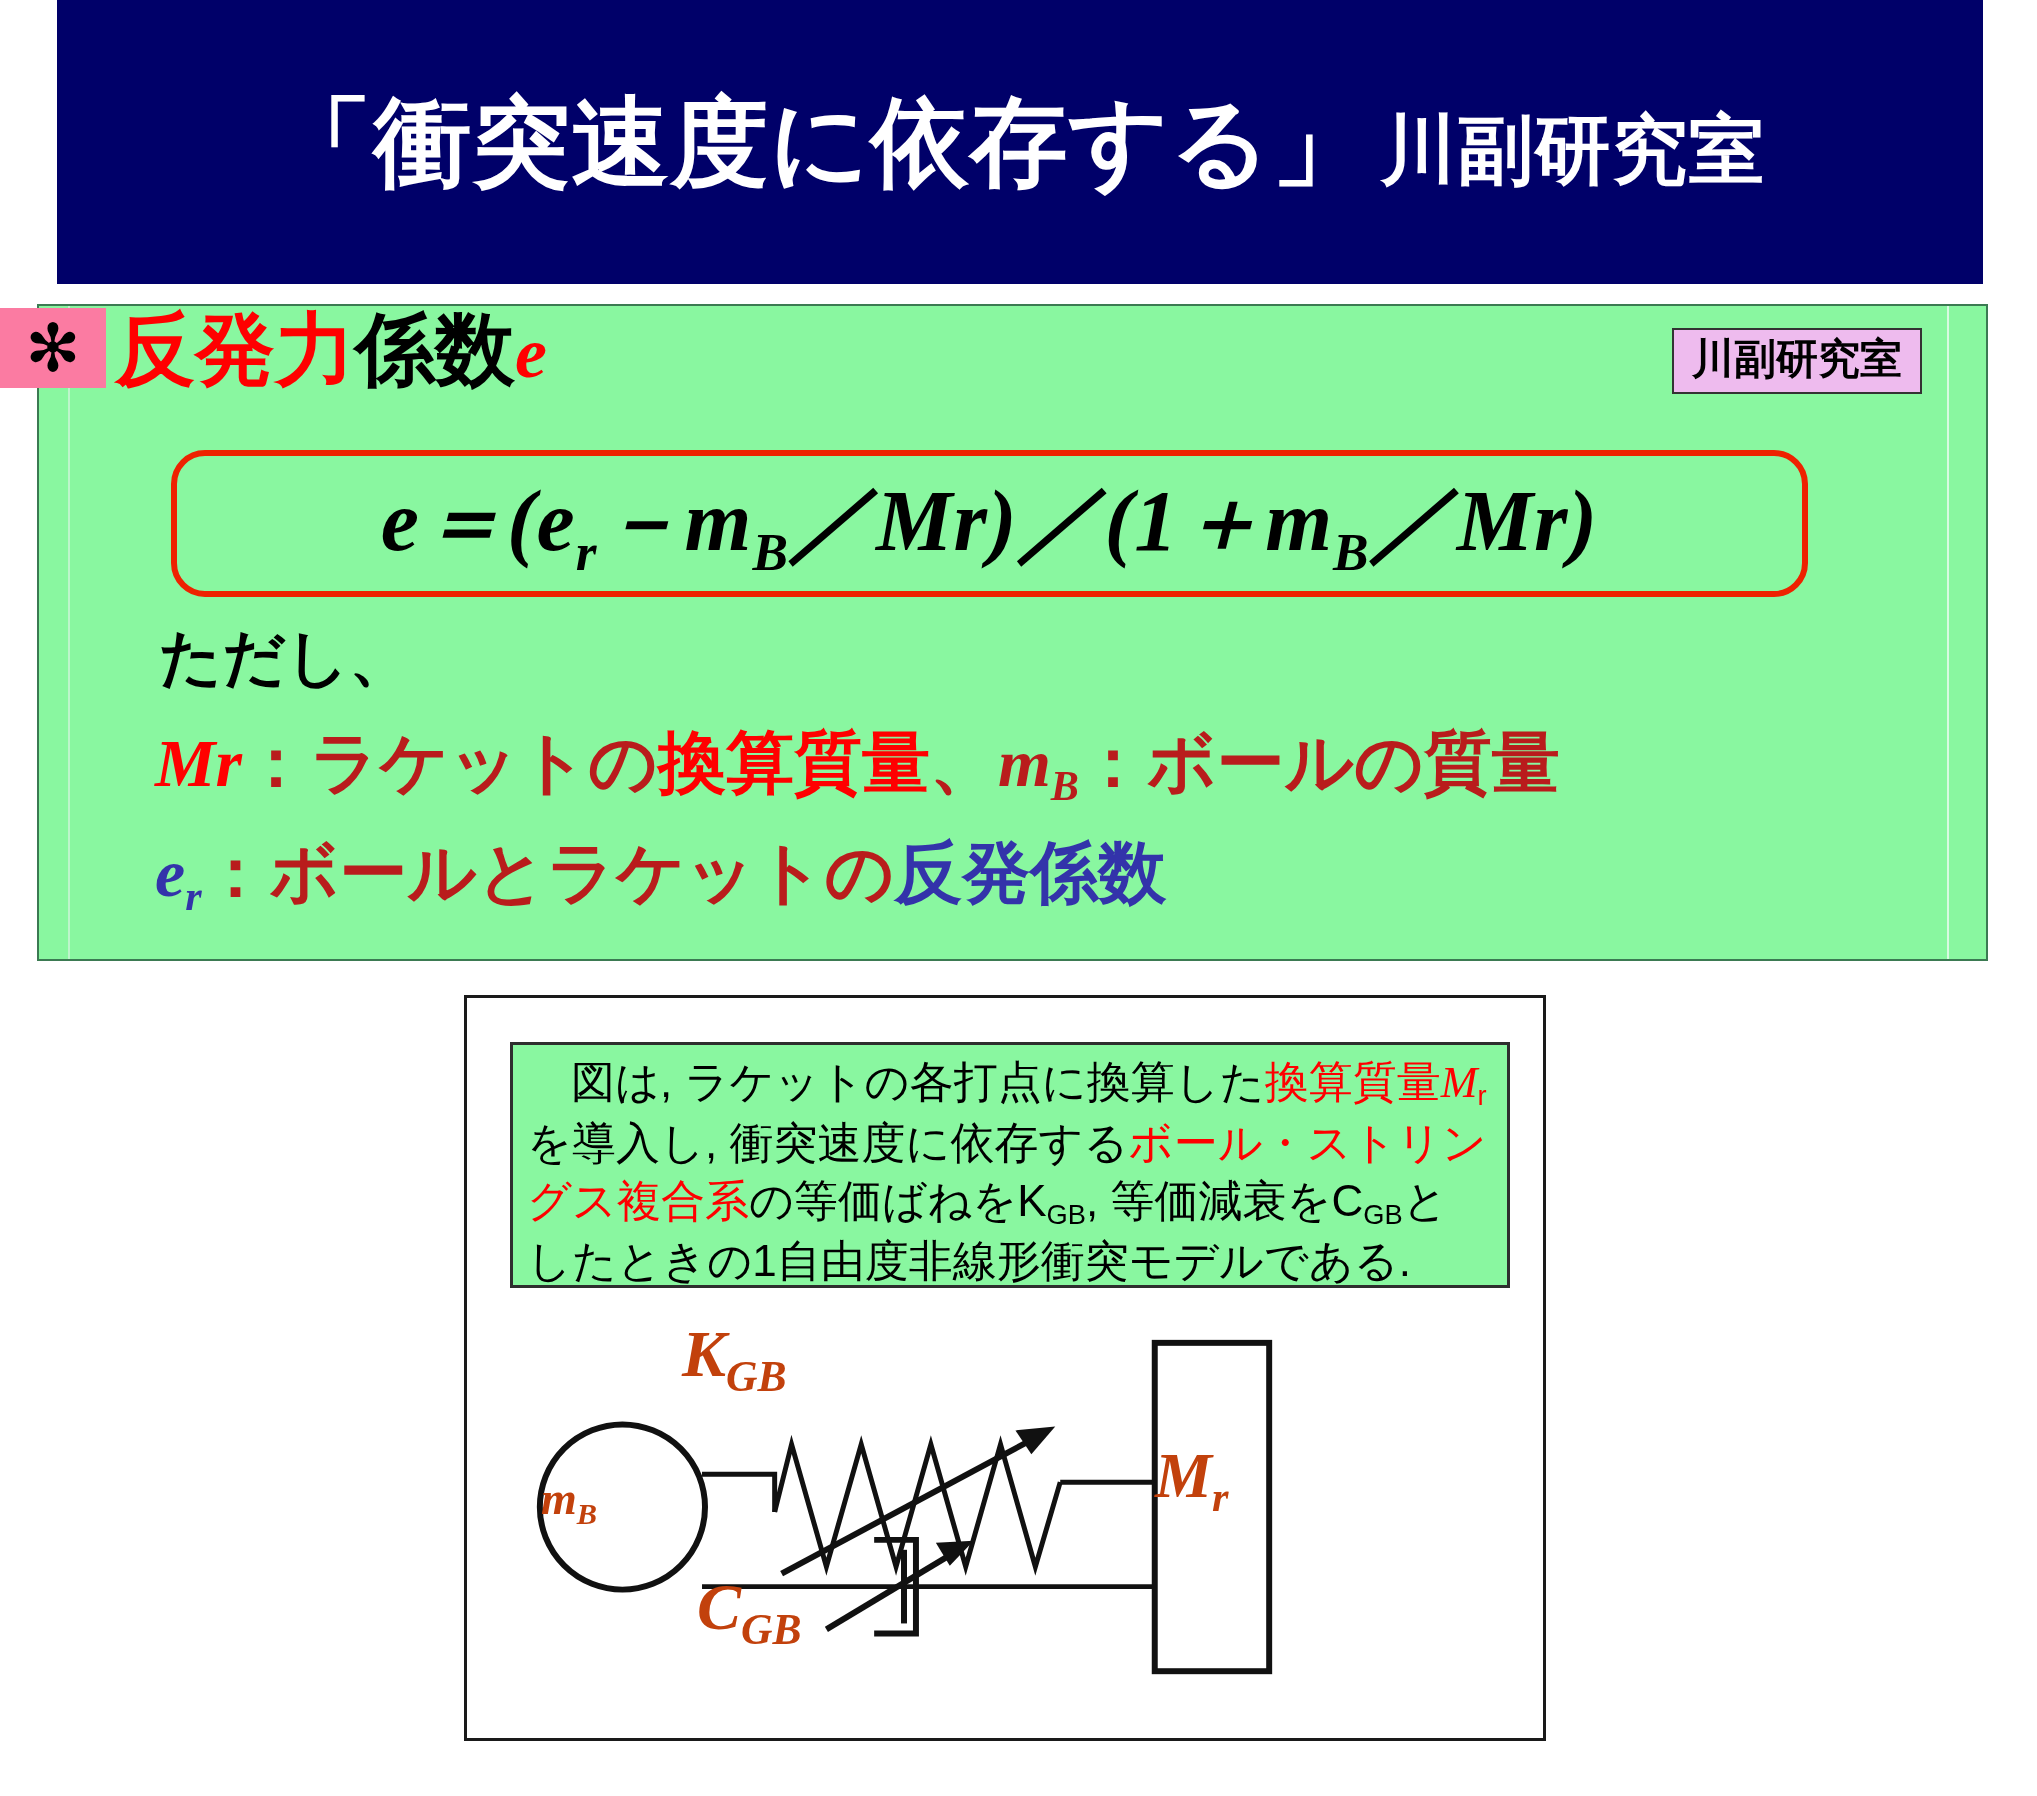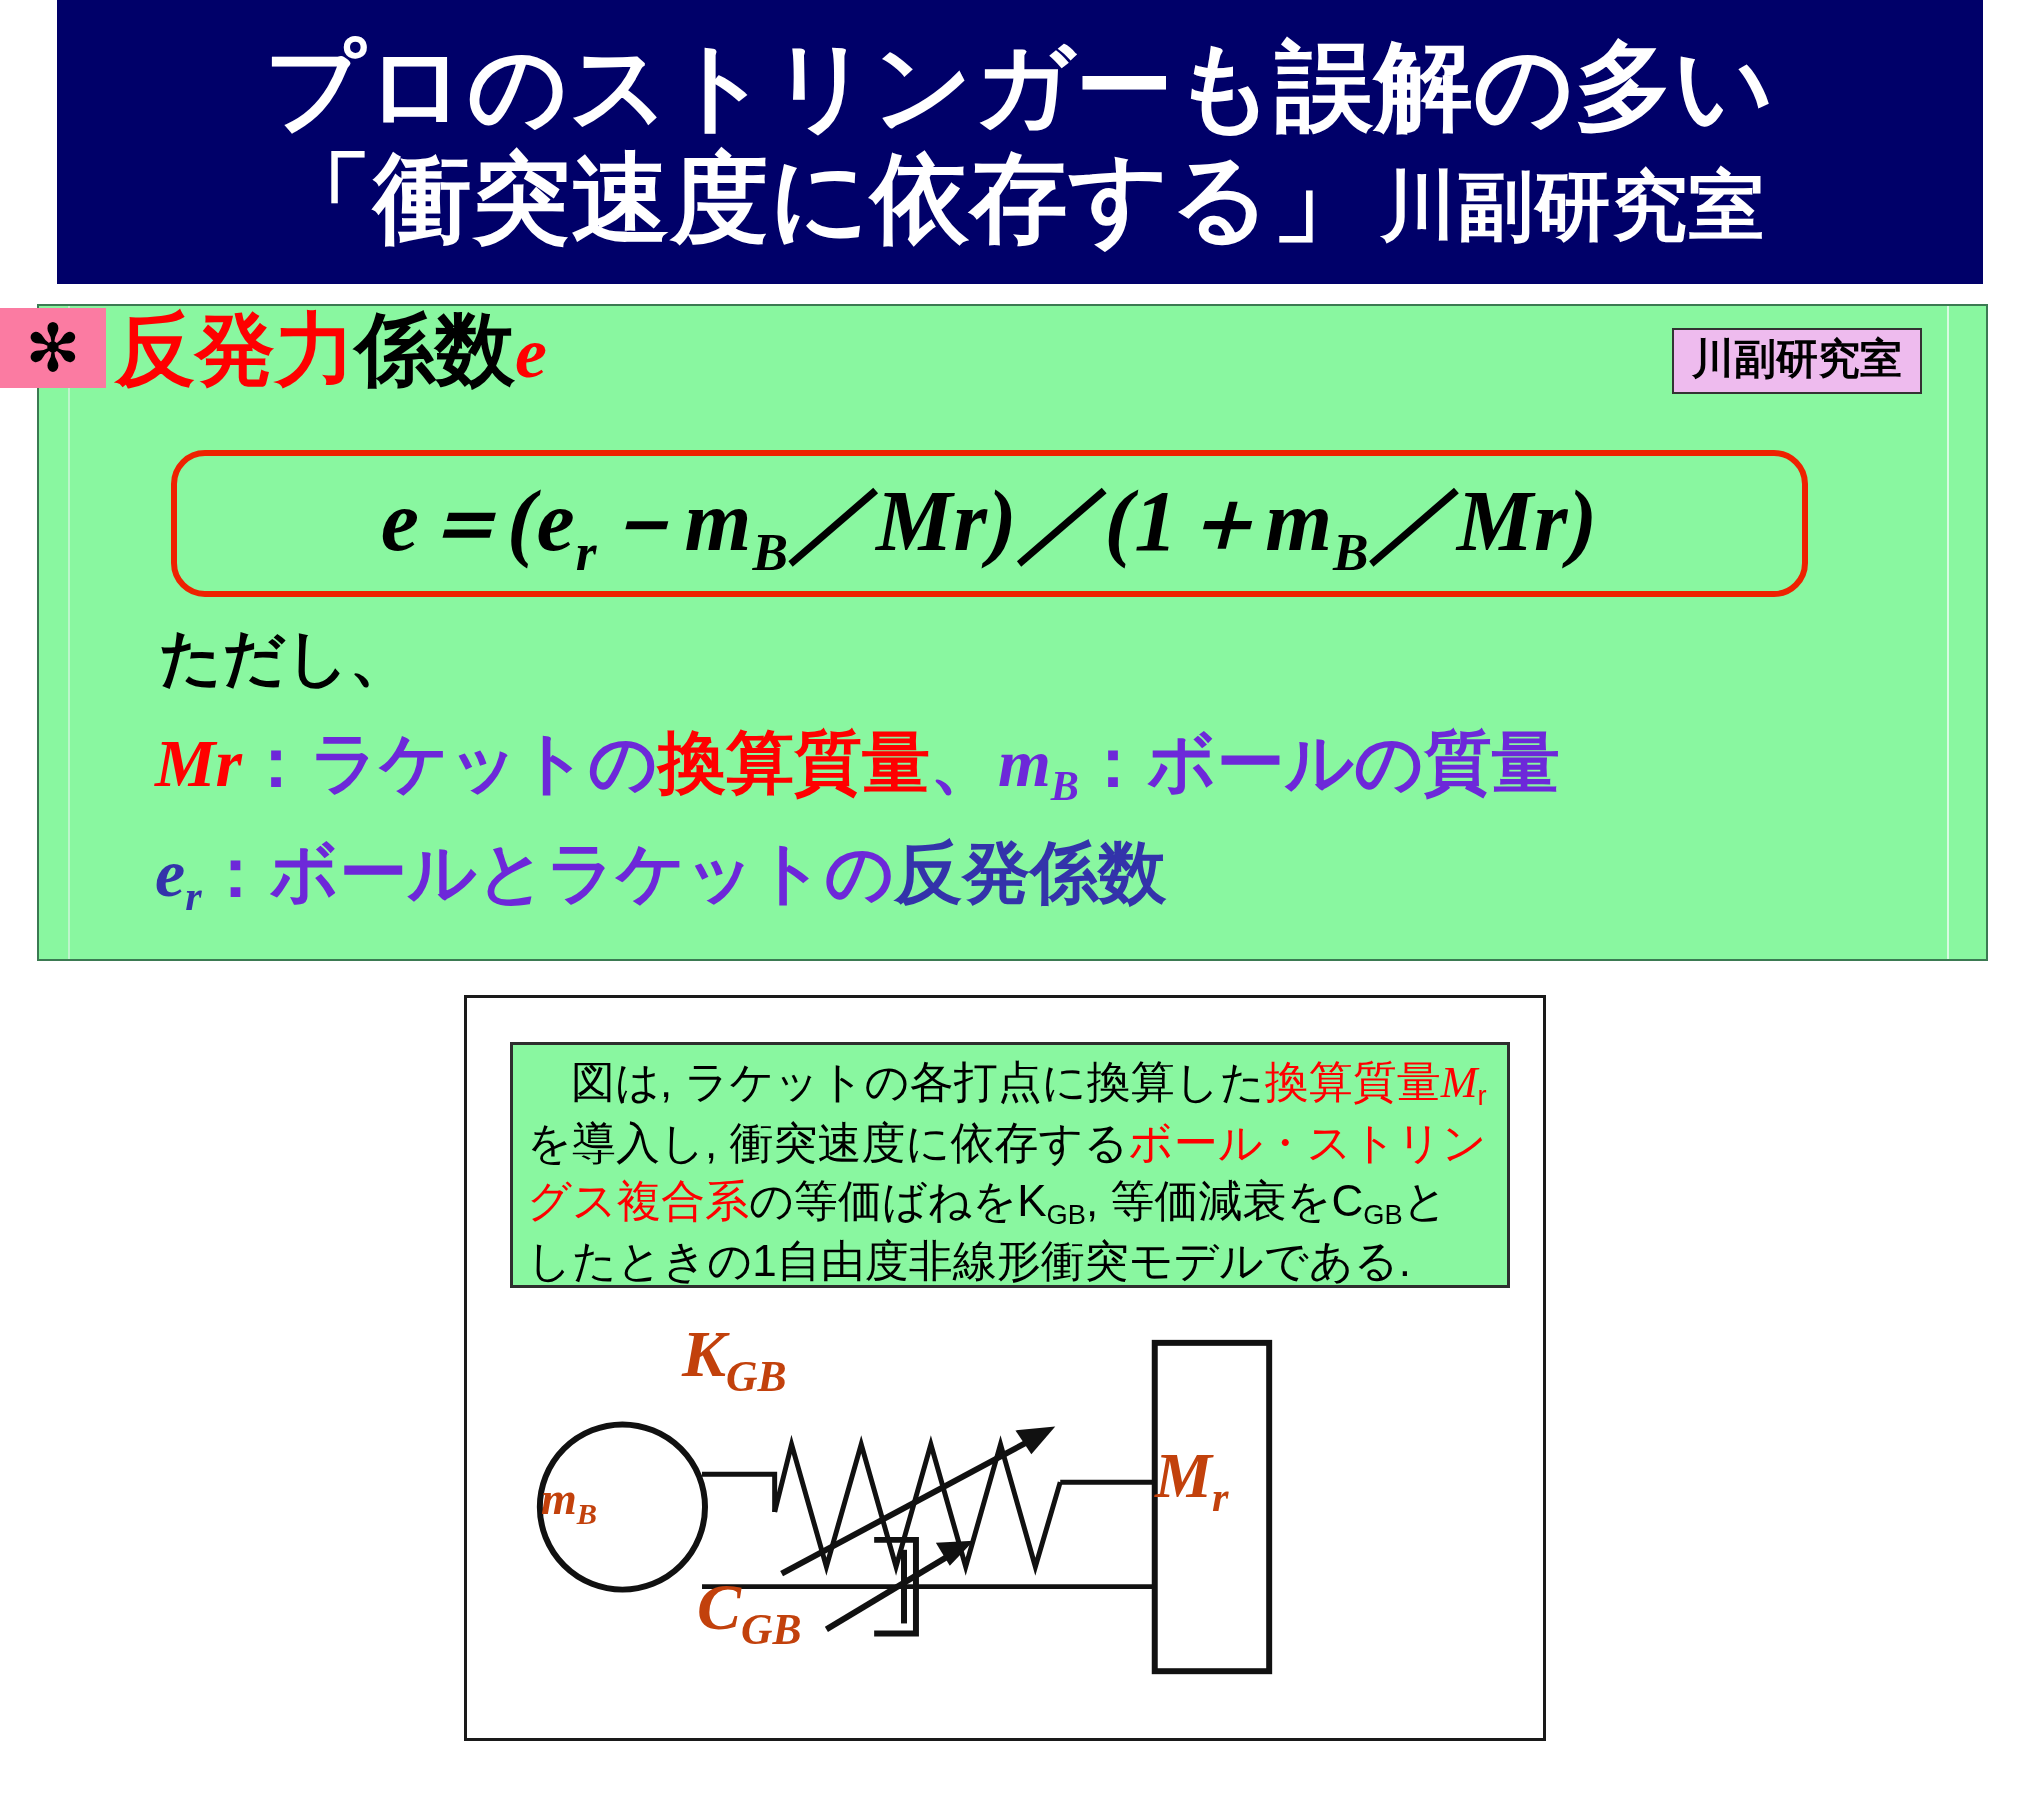--- a/index.html
+++ b/index.html
@@ -168,21 +168,21 @@
   #def-tadashi { left: 159px; top: 627px; font-size: 62px; }
   #def-mr  { left: 155px; top: 728px; font-size: 68px; }
   #def-er  { left: 155px; top: 838px; font-size: 68px; }
   .mathvar {
     font-family: "Liberation Serif", "DejaVu Serif", serif;
     font-style: italic;
     font-weight: bold;
   }
   .c-red  { color: #FF0000; }
   .c-navy { color: #3333AA; }
-  .c-blk  { color: #6d28d9; }
+  .c-blk  { color: #b91c1c; }
   .def-line sub { font-size: 0.62em; vertical-align: -0.34em; }
 
   
   #figure-box {
     position: absolute;
     left: 464px;
     top: 995px;
     width: 1082px;
     height: 746px;
     border: 3px solid #1a1a1a;
@@ -235,21 +235,20 @@
   .diag-label sub { font-size: 0.66em; vertical-align: -0.34em; }
   #label-k  { left: 184px; top: 8px;  font-size: 66px; }
   #label-c  { left: 199px; top: 261px; font-size: 66px; }
   #label-mb { left: 43px;  top: 163px; font-size: 46px; }
   #label-mr { left: 657px; top: 131px; font-size: 64px; }
 </style>
 </head>
 <body>
 
 <div id="title-banner">
-  <div class="title-line" id="title-line-1">プロのストリンガーも誤解の多い</div>
   <div id="title-line-2-row">
     <span class="title-line" id="title-line-2">「衝突速度に依存する」</span>
     <span class="title-line" id="title-lab">川副研究室</span>
   </div>
 </div>
 
 <div id="green-panel"></div>
 <div id="green-inner-rule-left"></div>
 <div id="green-inner-rule-right"></div>
 

